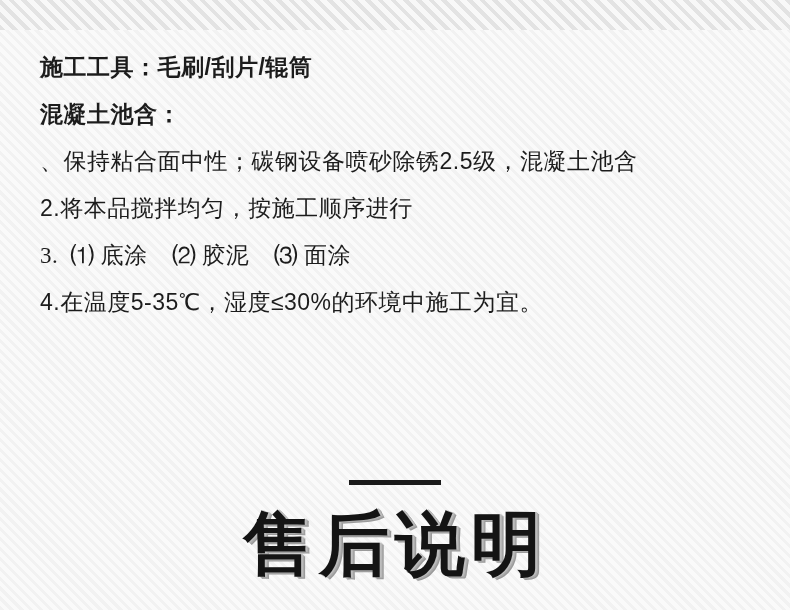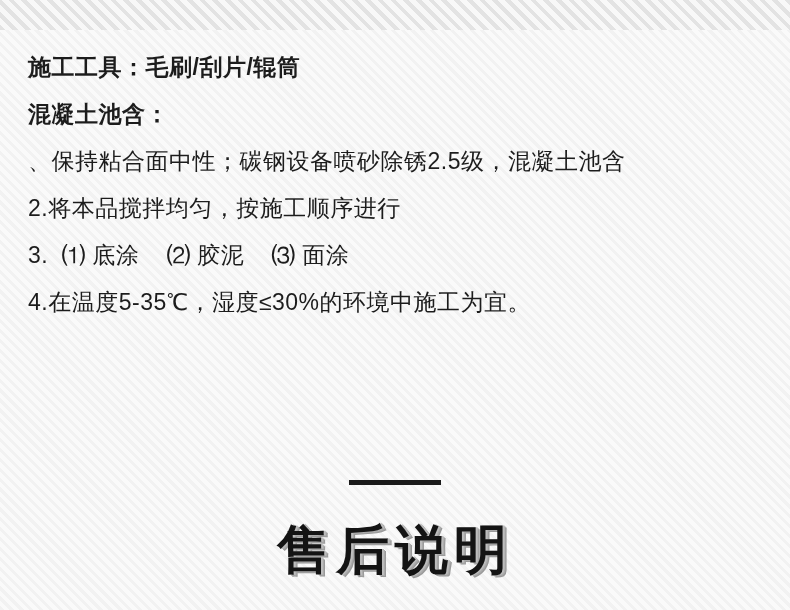--- a/index.html
+++ b/index.html
@@ -58,28 +58,30 @@
   .text-block {
     padding: 14px 28px 0 28px;
   }
 
   .line {
     color: #1c1c1c;
     font-size: 23px;
     line-height: 47px;
     letter-spacing: 0.5px;
     white-space: pre-wrap;
+    margin-left: 12px;
   }
 
   .line.bold {
     font-weight: bold;
   }
 
   .line.indent-steps {
     letter-spacing: 0.5px;
+    font-family: Liberation Serif, serif;
   }
 
   
   .divider {
     position: absolute;
     left: 0;
     right: 0;
     top: 470px;
     height: 24px;
     display: flex;
@@ -92,26 +94,26 @@
     background: #1a1a1a;
   }
 
   
   .section-heading {
     position: absolute;
     left: 0;
     right: 0;
     top: 500px;
     text-align: center;
-    font-size: 53px;
+    font-size: 70px;
     font-weight: bold;
     color: #141414;
     letter-spacing: 6px;
     line-height: 100px;
-    font-family: Liberation Serif, serif;
+    font-family: Liberation Mono, monospace;
     text-shadow:
       2px 0 0 #bdbdbd,
       3px 1px 0 #aaaaaa,
       4px 2px 0 #9a9a9a;
   }
 </style>
 </head>
 <body>
 
 <div id="page">

